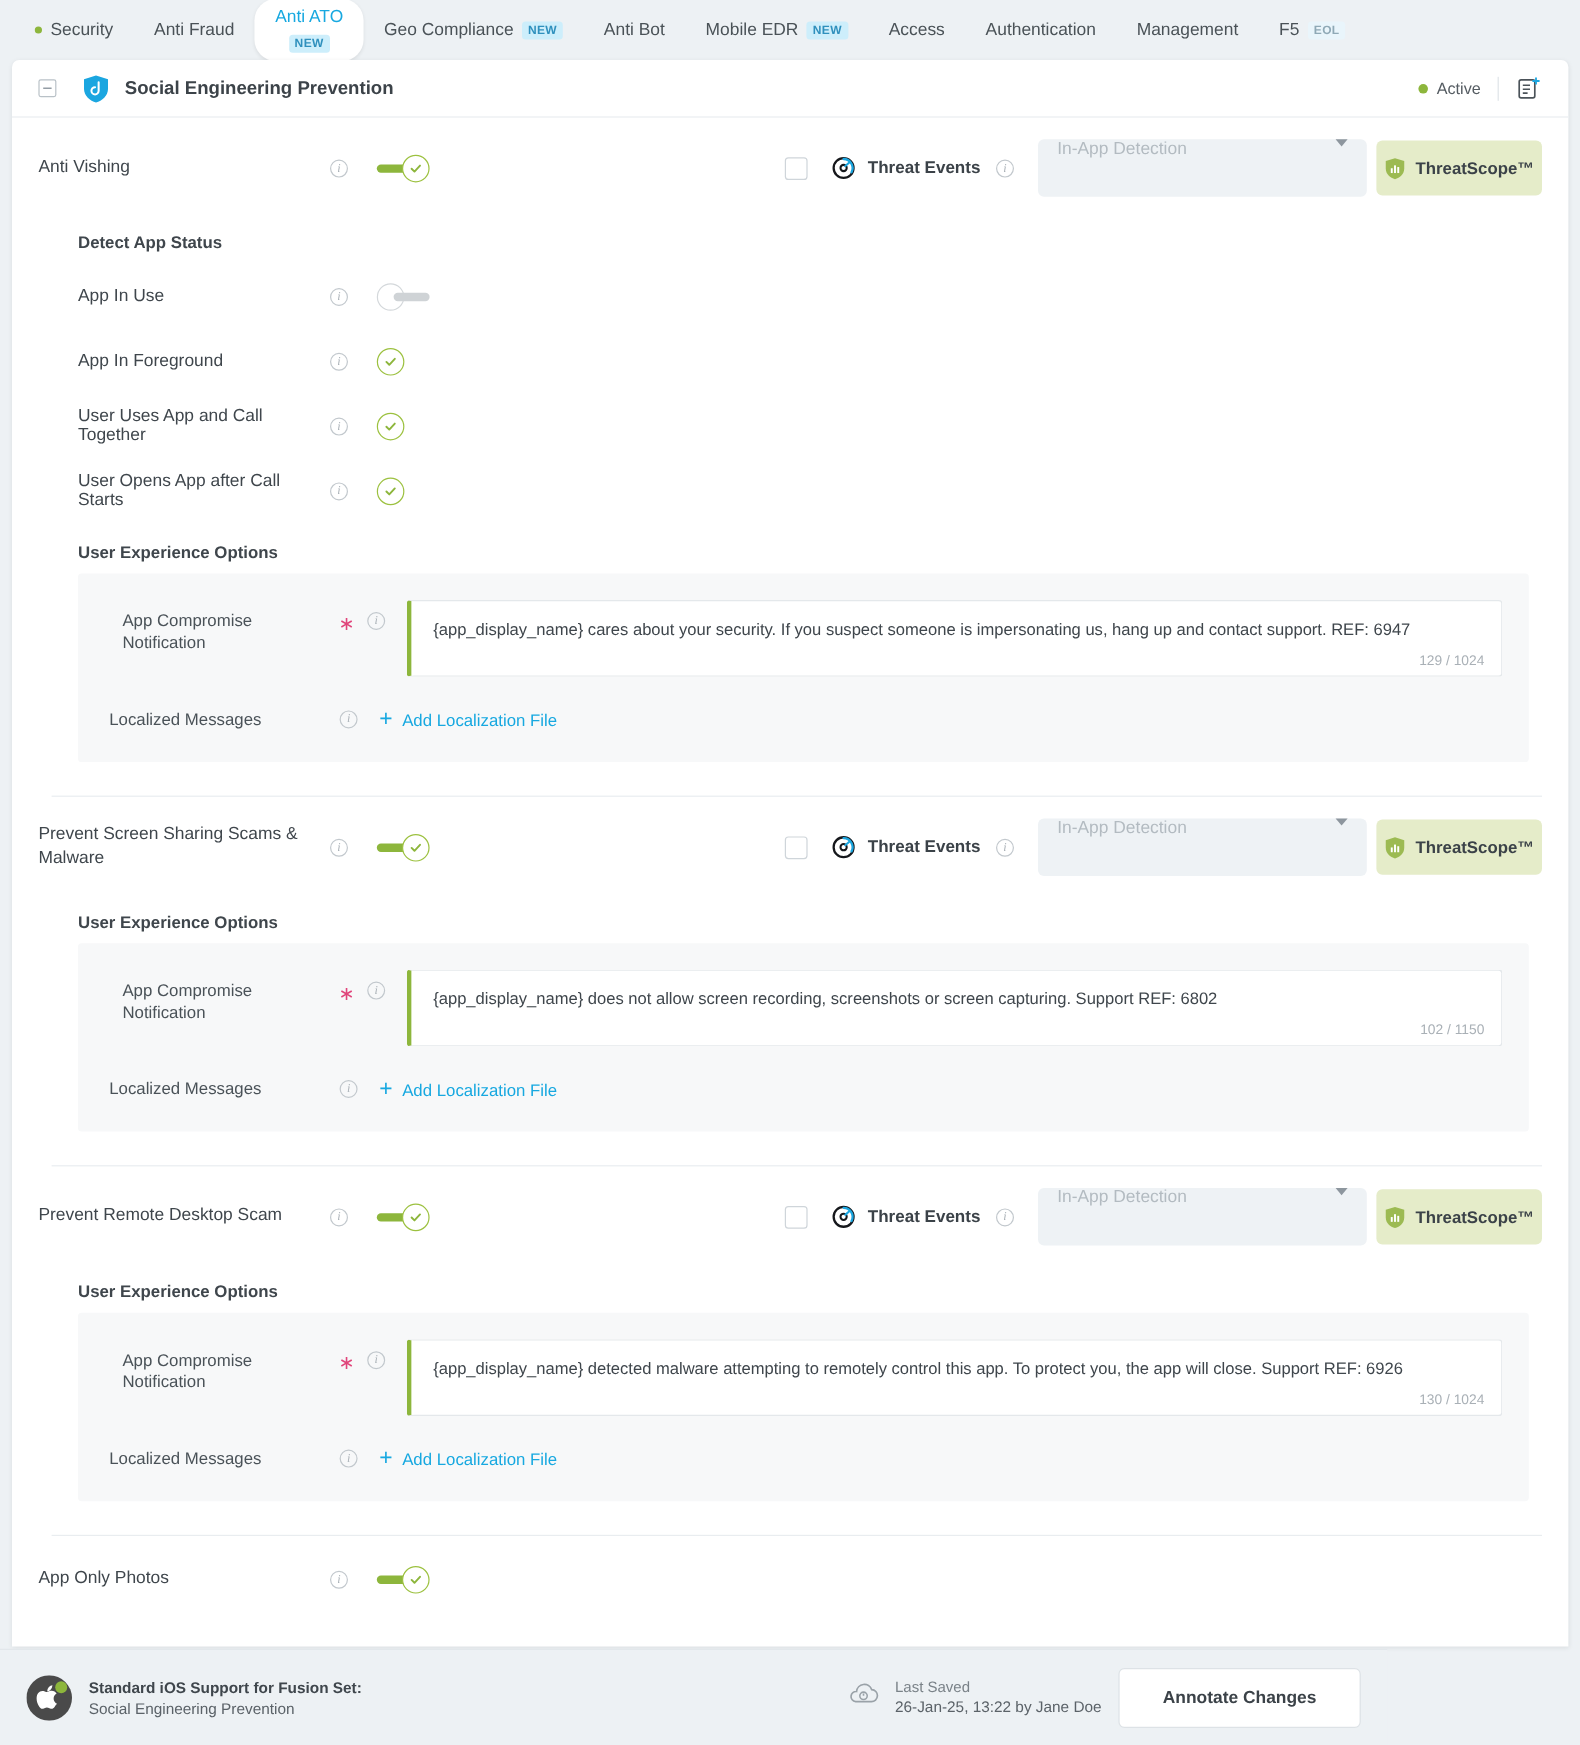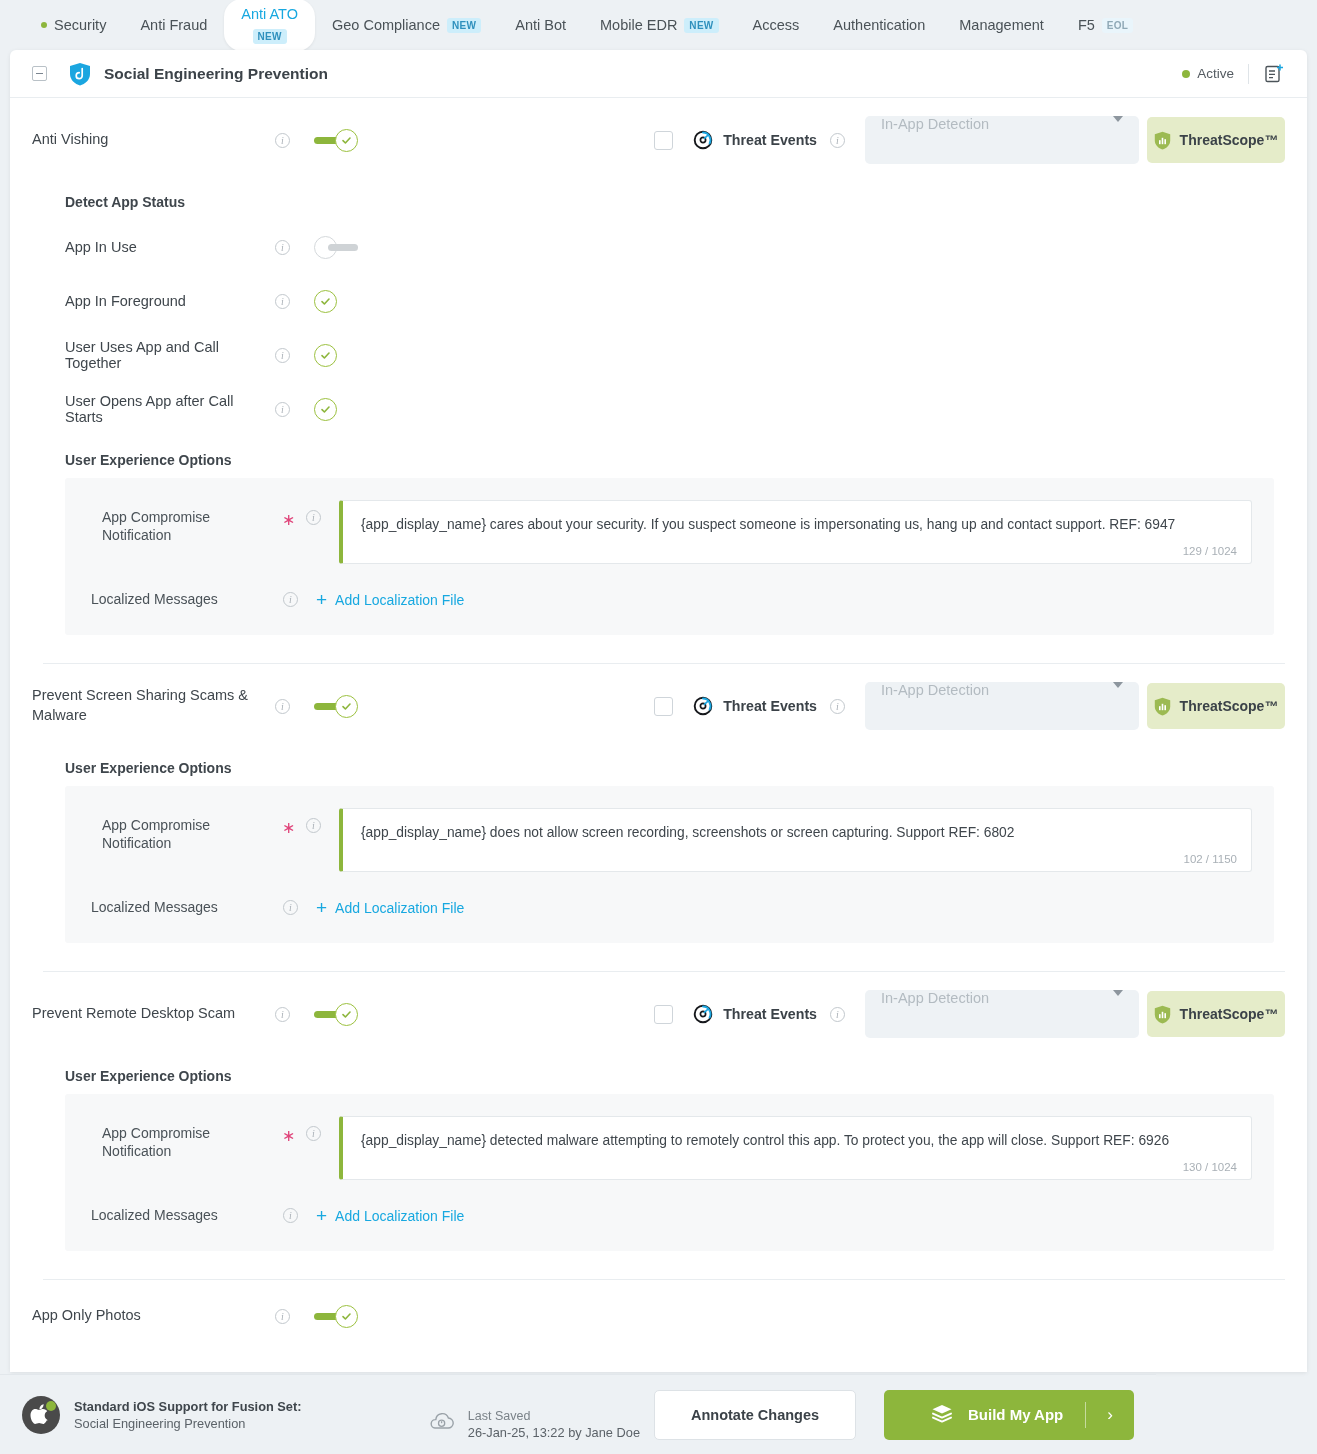--- a/index.html
+++ b/index.html
@@ -9,21 +9,21 @@
     font-family: "Liberation Sans", sans-serif;
     -webkit-font-smoothing: antialiased;
     overflow: hidden;
   }
 
   
   .tabbar {
     height: 50px;
     display: flex;
     align-items: center;
-    padding: 0 24px;
+    padding: 0 12px;
     background: #edf1f4;
     gap: 0px;
   }
   .tab {
     display: flex; align-items: center; gap: 7px;
     font-size: 14.5px; color: #4a5257;
     padding: 7px 17px;
     border-radius: 18px;
     white-space: nowrap;
     cursor: pointer;
@@ -199,21 +199,21 @@
     width: 1156px; height: 80px;
     background: #edf1f4;
     display:flex; align-items:center;
     padding: 0 22px;
     border-top: 1px solid #e2e7eb;
   }
   .apple-badge { width: 38px; height:38px; position:relative; }
   .foot-txt { margin-left: 14px; }
   .foot-txt .t1 { font-size: 12.8px; font-weight:bold; color:#3f464c; }
   .foot-txt .t2 { font-size: 12.8px; color:#5b6268; margin-top:2px;}
-  .foot-mid { margin-left: auto; display:flex; align-items:flex-end; gap: 14px; }
+  .foot-mid { margin-left: auto; display:flex; align-items:center; gap: 14px; }
   .saved { display:flex; align-items:center; gap: 12px; }
   .saved .txt .s1 { font-size: 12.5px; color:#7a8288; }
   .saved .txt .s2 { font-size: 12.8px; color:#5b6268; margin-top:2px;}
   .annotate {
     width: 202px; height:50px; background:#fff;
     border:1px solid #dde2e6; border-radius:5px;
     display:flex;align-items:center;justify-content:center;
     font-size: 14.5px; font-weight:bold; color:#3b4248; cursor:pointer;
   }
   .build {
@@ -582,26 +582,14 @@
           <circle cx="13.6" cy="12.2" r="3.1" fill="none" stroke="#9aa2a8" stroke-width="1.3"></circle>
           <line x1="13.6" y1="12.2" x2="13.6" y2="10.2" stroke="#9aa2a8" stroke-width="1.3"></line>
         </svg>
       </span>
       <div class="txt">
         <div class="s1">Last Saved</div>
         <div class="s2">26-Jan-25, 13:22 by Jane Doe</div>
       </div>
     </div>
     <div class="annotate">Annotate Changes</div>
-    <div class="build">
-      <span class="bi">
-        <svg width="24" height="20" viewBox="0 0 24 20">
-          <path d="M12 2 L21.5 6.2 L12 10.4 L2.5 6.2 Z" fill="#fff"></path>
-          <path d="M3 10.6 L12 14.6 L21 10.6" fill="none" stroke="#fff" stroke-width="2" stroke-linecap="round" stroke-linejoin="round"></path>
-          <path d="M3 14.6 L12 18.6 L21 14.6" fill="none" stroke="#fff" stroke-width="2" stroke-linecap="round" stroke-linejoin="round"></path>
-        </svg>
-      </span>
-      <span class="bt">Build My App</span>
-      <span class="bsep"></span>
-      <span class="bch">›</span>
-    </div>
   </div>
 </div>
 
 </body></html>

